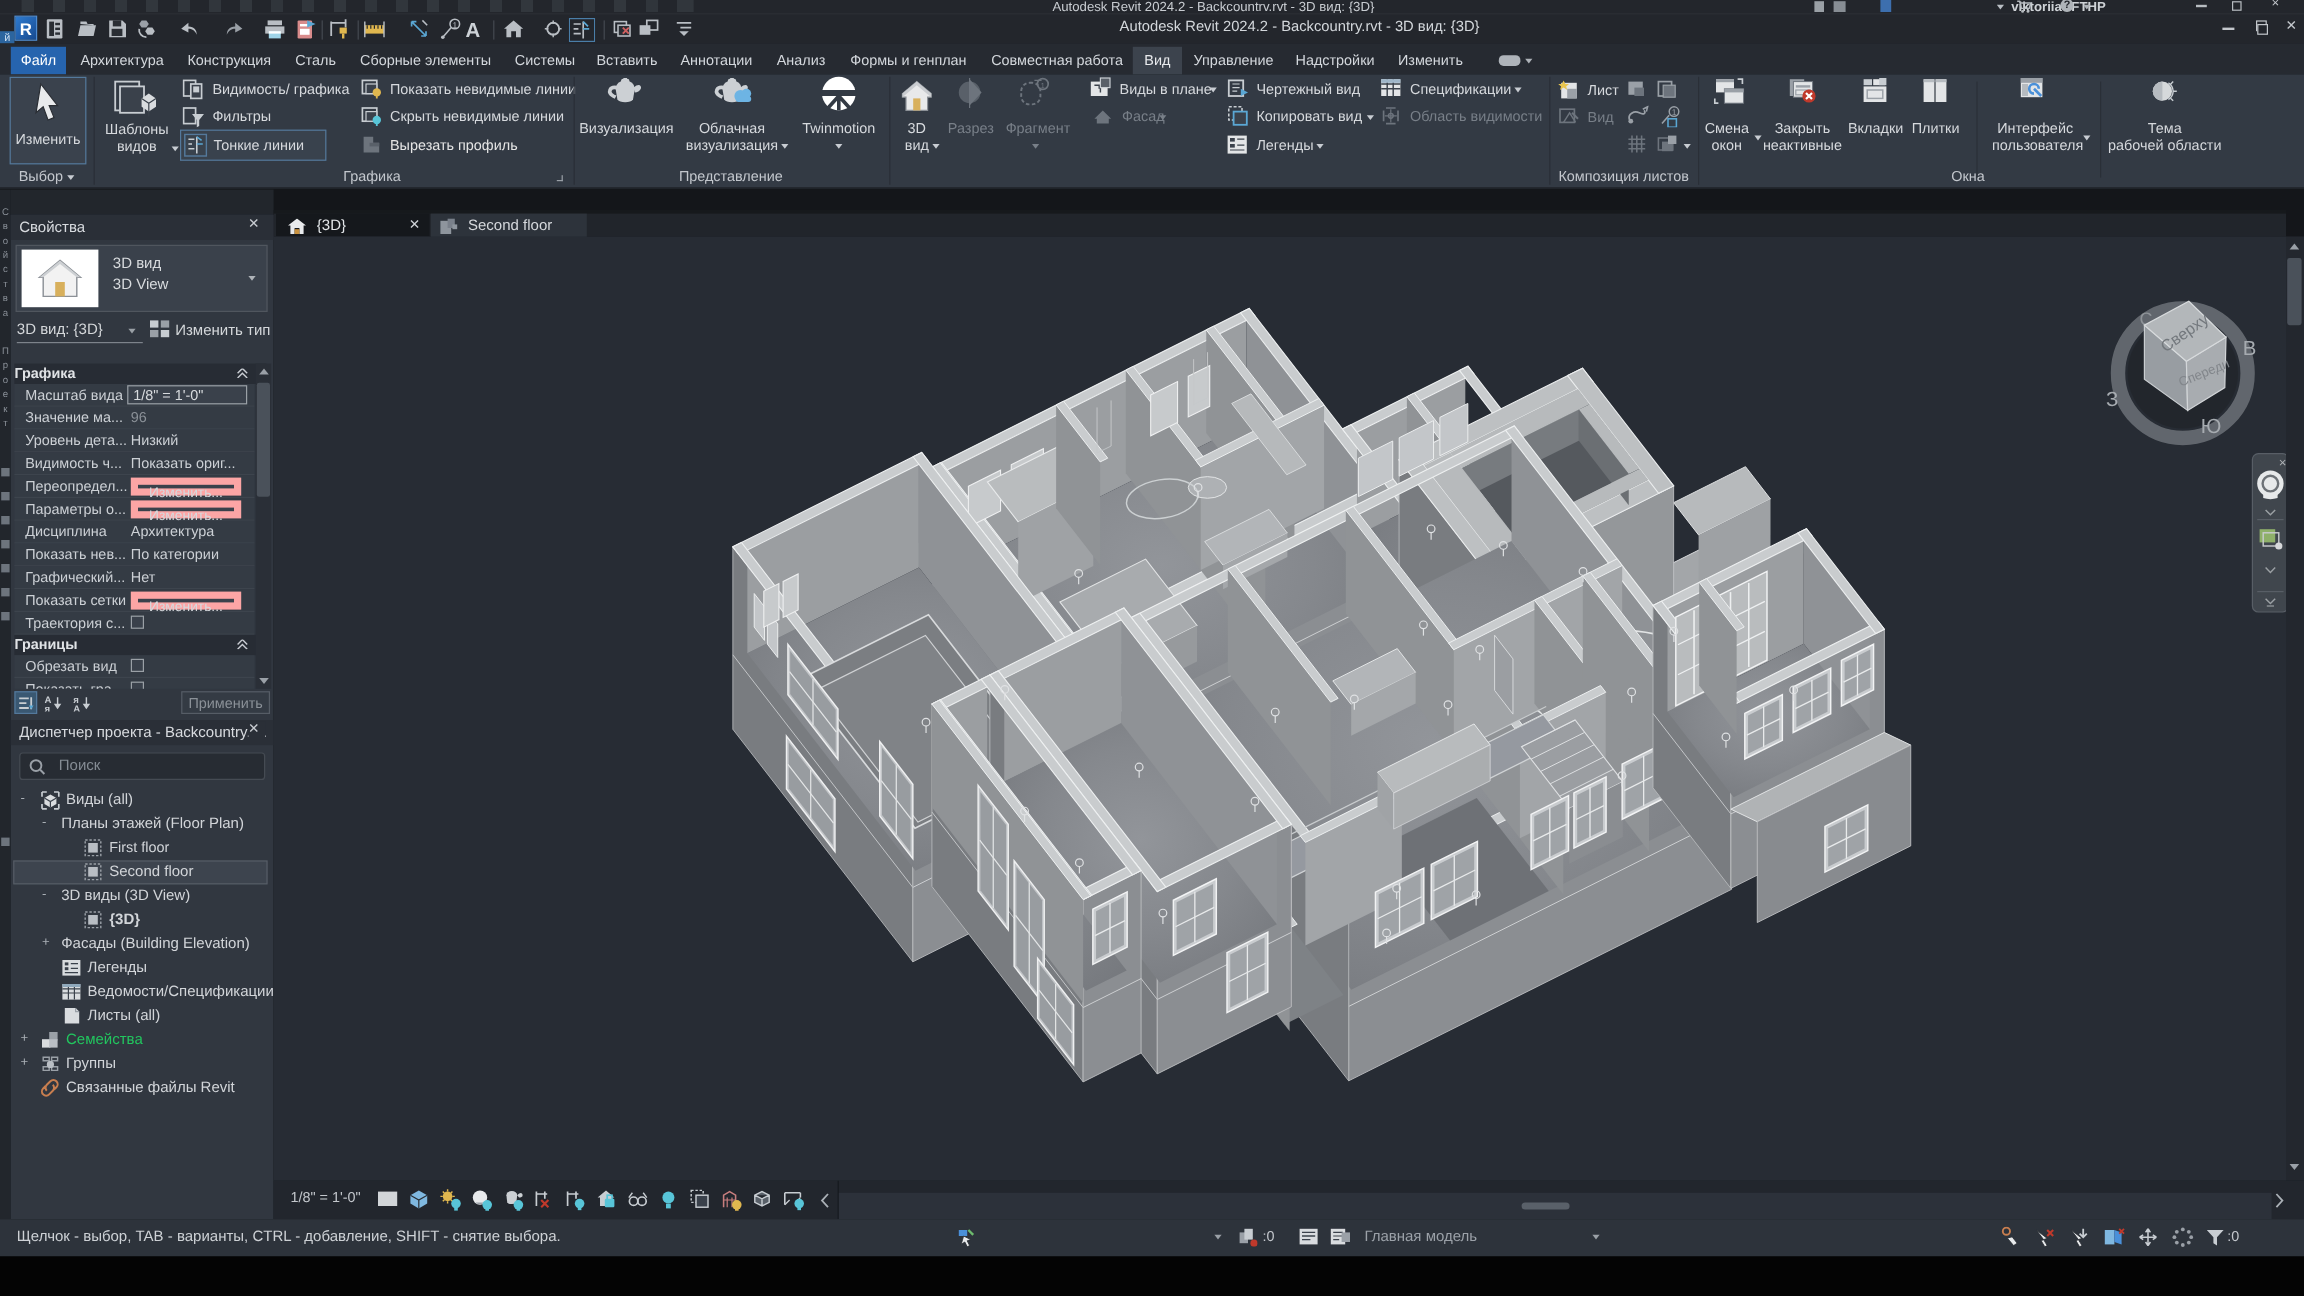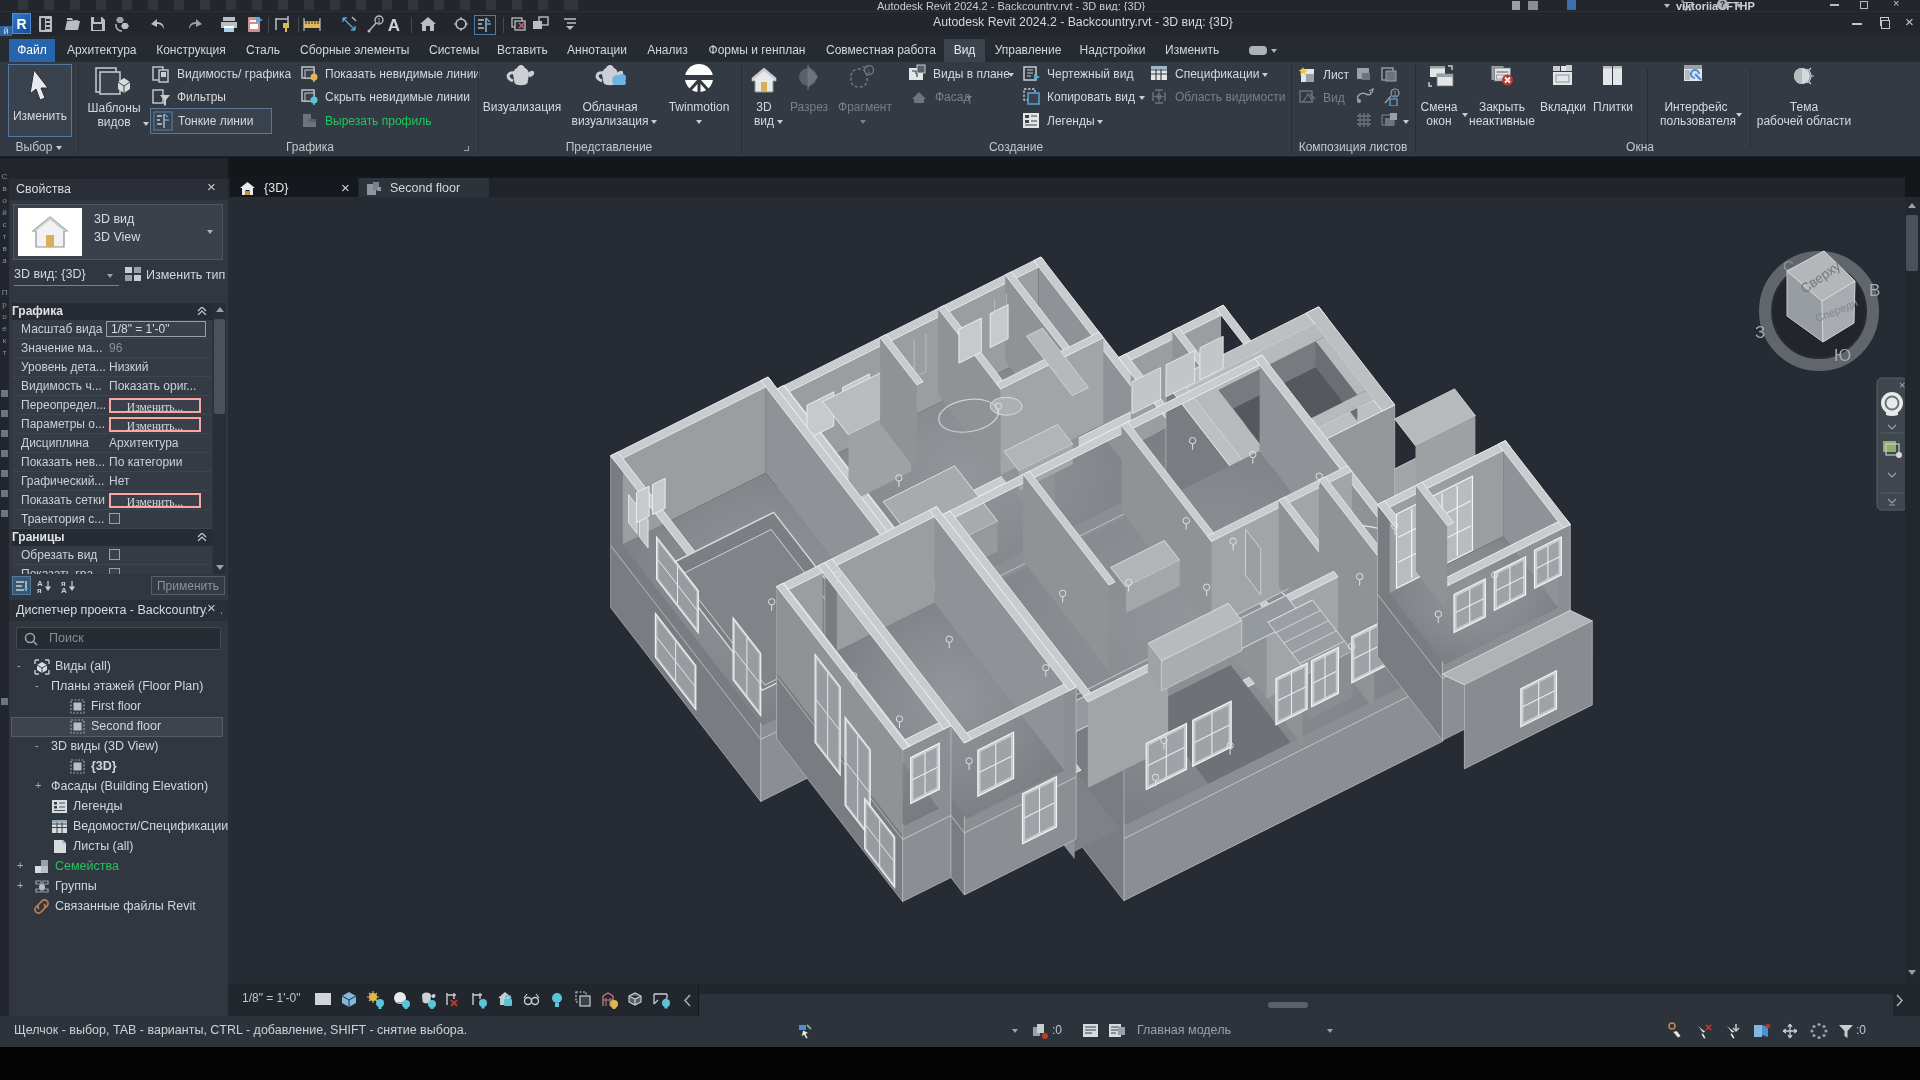--- a/index.html
+++ b/index.html
@@ -15,21 +15,21 @@
 .btxt{position:absolute;font-size:12px;color:#d6d9dd;text-align:center;line-height:13.5px;white-space:nowrap;}
 .gtxt{color:#787f88 !important;}
 #leftstrip{position:absolute;left:0;top:158px;width:9px;height:858px;background:#22262c;}
 #props{position:absolute;left:9px;top:179px;width:219px;height:421px;background:#313740;}
 #browser{position:absolute;left:9px;top:600px;width:219px;height:416px;background:#313740;}
 .ptitle{position:absolute;left:0;top:0;width:100%;height:21px;background:#2a2f37;color:#d8dbdf;font-size:12.5px;line-height:21px;padding-left:7px;}
 .pclose{position:absolute;right:7px;top:3px;width:14px;height:14px;color:#c7cbd0;font-size:13px;line-height:14px;}
 .prow{position:absolute;left:3px;width:200px;height:19px;font-size:12px;color:#ccd0d5;line-height:18px;}
 .prow .k{position:absolute;left:9px;top:0;white-space:nowrap;}
 .phead{position:absolute;left:3px;width:210px;height:17px;background:#272c34;color:#e0e3e6;font-size:12px;line-height:17px;font-weight:bold;}
-.pbtn{position:absolute;border:2px solid #fca5a5;background:#3a414b;color:#d6d9dd;font-size:11.5px;text-align:center;line-height:14px;font-family:Liberation Serif, serif;}
+.pbtn{position:absolute;border:6px solid #fca5a5;background:#3a414b;color:#d6d9dd;font-size:11.5px;text-align:center;line-height:14px;}
 #vtabs{position:absolute;left:228px;top:175px;width:1677px;height:22px;background:#21252b;border-top:3px solid #16191c;}
 #canvas{position:absolute;left:228px;top:197px;width:1677px;height:787px;background:#272c34;overflow:hidden;}
 #bottomstrip{position:absolute;left:228px;top:984px;width:1692px;height:32px;background:#22262d;}
 #statusbar{position:absolute;left:0;top:1016px;width:1920px;height:31px;background:#2d333b;}
 #blackfoot{position:absolute;left:0;top:1047px;width:1920px;height:33px;background:#040404;}
 #vscroll{position:absolute;left:1905px;top:197px;width:15px;height:787px;background:#23272e;}
 svg{display:block;}
 .tri{width:0;height:0;border-left:3px solid transparent;border-right:3px solid transparent;border-top:4px solid #b9bec4;position:absolute;}
 .trib{width:0;height:0;border-left:4px solid transparent;border-right:4px solid transparent;border-top:5px solid #c8ccd2;position:absolute;}
 .triu{width:0;height:0;border-left:4px solid transparent;border-right:4px solid transparent;border-bottom:5px solid #9aa0a7;position:absolute;}
@@ -232,21 +232,21 @@
         <rect x="2" y="3" width="12" height="11" fill="none" stroke="#c8cdd2" stroke-width="1.4"></rect>
         <rect x="5" y="6" width="9" height="8" fill="#3a414b" stroke="#c8cdd2" stroke-width="1"></rect>
         <circle cx="14" cy="13" r="3.5" fill="#58c5d8"></circle>
         <path d="M14 16 v2" stroke="#58c5d8" stroke-width="1.5"></path>
       </svg>
       <div class="abs" style="left:325px;top:28px;font-size:12px;color:#d6d9dd;white-space:nowrap;">Скрыть невидимые линии</div>
 <svg class="abs" style="left:300px;top:49px;" width="20" height="20" viewBox="0 0 20 20">
         <path d="M3 3 h8 v5 h5 v8 h-13 Z" fill="#6d747d"></path>
         <rect x="8" y="8" width="8" height="3" fill="#596069"></rect>
       </svg>
-      <div class="abs" style="left:325px;top:52px;font-size:12px;color:#22c55e;white-space:nowrap;">Вырезать профиль</div>
+      <div class="abs" style="left:325px;top:52px;font-size:12px;color:#e5e5e5;white-space:nowrap;">Вырезать профиль</div>
 <div class="plabel" style="left:150px;width:320px;">Графика</div>
 <div class="abs" style="left:464px;top:84px;width:5px;height:5px;border-right:1.2px solid #9aa0a7;border-bottom:1.2px solid #9aa0a7;"></div>
 <div class="psep" style="left:478px;"></div>
 <svg class="abs" style="left:504px;top:2px;" width="34" height="28" viewBox="0 0 34 28">
         <path d="M9 10 a8 7 0 0 1 16 0 l-1.5 9 a7 3.5 0 0 1 -13 0 Z" fill="#ccd0d4"></path>
         <path d="M10 9 c-6 -1 -8 4 -3 7 l2 1" fill="none" stroke="#ccd0d4" stroke-width="3"></path>
         <path d="M24 9 c4 -4 7 -2 6 1 -0.7 2 -3 3 -5 3" fill="#ccd0d4"></path>
         <ellipse cx="17" cy="3.5" rx="3.5" ry="2" fill="#ccd0d4"></ellipse>
         <rect x="15.5" y="1" width="3" height="2" fill="#ccd0d4"></rect>
       </svg>
@@ -331,21 +331,20 @@
         <rect x="1" y="2" width="16" height="3" fill="#9fb6c9"></rect>
       </svg>
       <div class="abs" style="left:1175px;top:5px;font-size:12px;color:#d6d9dd;white-space:nowrap;">Спецификации</div>
 <div class="tri" style="left:1262px;top:11px;border-top-color:#c8ccd2;"></div>
 <svg class="abs" style="left:1150px;top:25px;" width="20" height="20" viewBox="0 0 20 20">
         <path d="M5 3 h8 M5 16 h8 M3 5 v9 M15 5 v9" stroke="#6d747d" stroke-width="1.4"></path>
         <circle cx="9" cy="9.5" r="2" fill="none" stroke="#6d747d" stroke-width="1.2"></circle>
         <path d="M9 4 v11 M4 9.5 h10" stroke="#6d747d" stroke-width="1"></path>
       </svg>
       <div class="abs" style="left:1175px;top:28px;font-size:12px;color:#787f88;white-space:nowrap;">Область видимости</div>
-<div class="plabel" style="left:741px;width:550px;">Создание</div>
 <div class="psep" style="left:1291px;"></div>
 <svg class="abs" style="left:1298px;top:3px;" width="20" height="20" viewBox="0 0 20 20">
         <rect x="3" y="4" width="13" height="13" fill="#e3e5e7"></rect>
         <rect x="8" y="9" width="8" height="8" fill="#9aa0a7"></rect>
         <path d="M5 2 l1.5 3 3 0 -2.4 2 1 3 -3.1 -2 -3.1 2 1 -3 -2.4 -2 3 0 Z" fill="#e8c54f"></path>
       </svg>
 <div class="abs" style="left:1323px;top:6px;font-size:12px;color:#d6d9dd;">Лист</div>
 <svg class="abs" style="left:1355px;top:3px;" width="18" height="18" viewBox="0 0 18 18">
         <rect x="2" y="3" width="12" height="11" fill="#9aa0a7"></rect>
         <rect x="7" y="8" width="8" height="7" fill="#6d747d"></rect>

